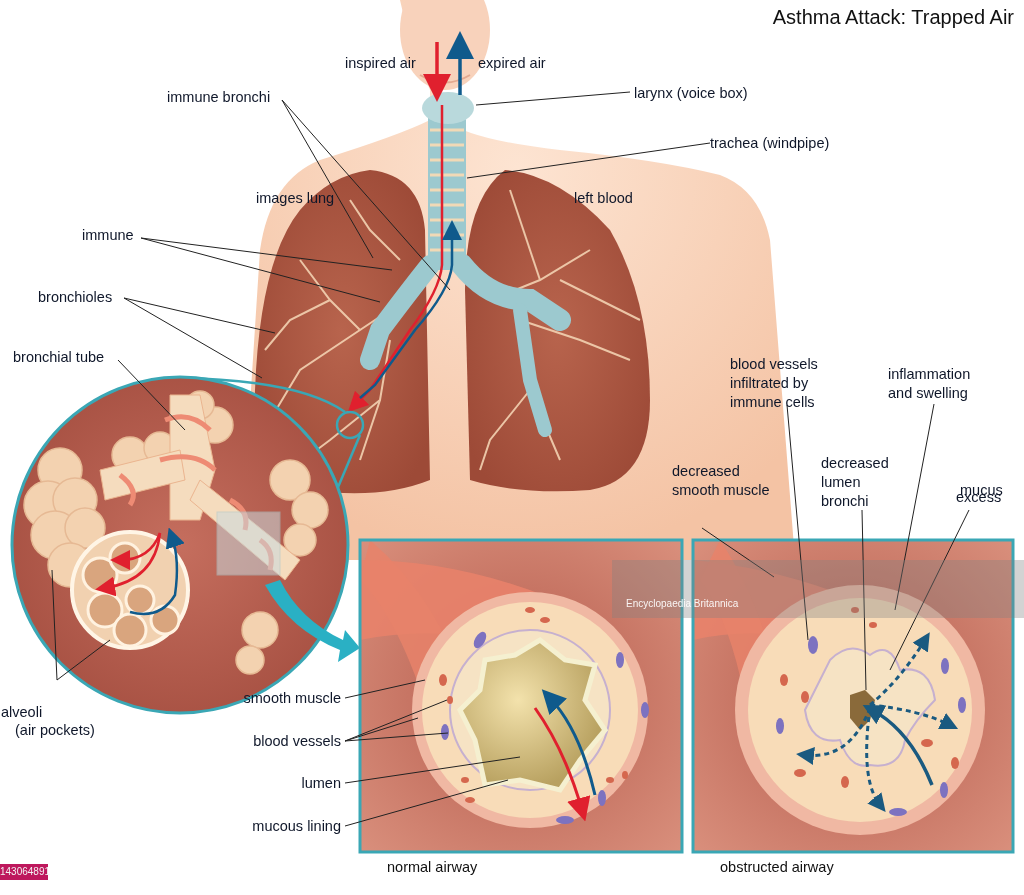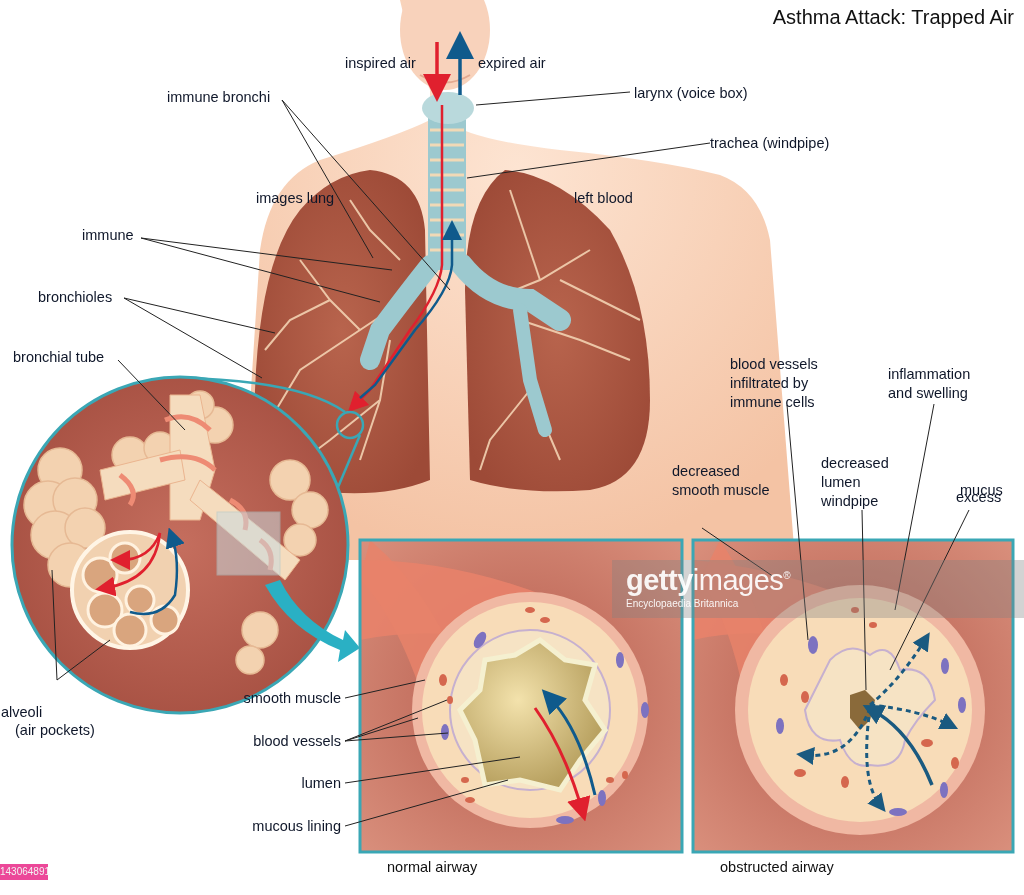--- a/index.html
+++ b/index.html
@@ -4,21 +4,21 @@
   <style>
     html, body { margin: 0; padding: 0; background: #ffffff; }
     body { width: 1024px; height: 895px; position: relative; overflow: hidden;
            font-family: "Liberation Sans", "DejaVu Sans", sans-serif; color: #111; }
     #art { position: absolute; left: 0; top: 0; width: 1024px; height: 895px; }
     .lbl { position: absolute; font-size: 14.5px; line-height: 18px; color: #0f172a; white-space: nowrap; }
     .lbl.r { text-align: right; }
     .title { position: absolute; right: 10px; top: 6px; font-size: 20px; color: #111; }
     .caption { position: absolute; font-size: 14.5px; margin-left: 28px; }
     .stock-id { position: absolute; left: 0; top: 864px; width: 48px; height: 16px;
-                background: #ec4899; color: #f3f3f3; font-size: 10px; line-height: 16px; text-align: center; }
+                background: #be185d; color: #f3f3f3; font-size: 10px; line-height: 16px; text-align: center; }
     .watermark { position: absolute; left: 612px; top: 560px; width: 412px; height: 58px;
                  background: rgba(130,130,130,0.35); }
     .wm-brand { position: absolute; left: 14px; top: 4px; font-size: 29px; color: rgba(255,255,255,0.92); letter-spacing: -0.5px; }
     .wm-brand b { font-weight: bold; }
     .wm-sub { position: absolute; left: 14px; top: 38px; font-size: 10px; color: rgba(255,255,255,0.92); }
   </style>
 </head>
 <body>
 
 <svg id="art" viewBox="0 0 1024 895" xmlns="http://www.w3.org/2000/svg">
@@ -292,25 +292,24 @@
 
 <div class="lbl" style="left:730px;top:355px">blood vessels</div>
 <div class="lbl" style="left:730px;top:374px">infiltrated by</div>
 <div class="lbl" style="left:730px;top:393px">immune cells</div>
 <div class="lbl" style="left:888px;top:365px">inflammation</div>
 <div class="lbl" style="left:888px;top:384px">and swelling</div>
 <div class="lbl" style="left:672px;top:462px">decreased</div>
 <div class="lbl" style="left:672px;top:481px">smooth muscle</div>
 <div class="lbl" style="left:821px;top:454px">decreased</div>
 <div class="lbl" style="left:821px;top:473px">lumen</div>
-<div class="lbl" style="left:821px;top:492px">windpipe</div>
+<div class="lbl" style="left:821px;top:492px">bronchi</div>
 <div class="lbl" style="left:956px;top:488px">excess</div>
 <div class="lbl" style="left:960px;top:481px">mucus</div>
 
 <div class="caption" style="left:359px;top:859px">normal airway</div>
 <div class="caption" style="left:692px;top:859px">obstructed airway</div>
 
 <div class="watermark">
-  <div class="wm-brand"><b>getty</b><span>images</span><sup style="font-size:10px">®</sup></div>
   <div class="wm-sub">Encyclopaedia Britannica</div>
 </div>
 
 <div class="stock-id">143064891</div>
 
 </body></html>

